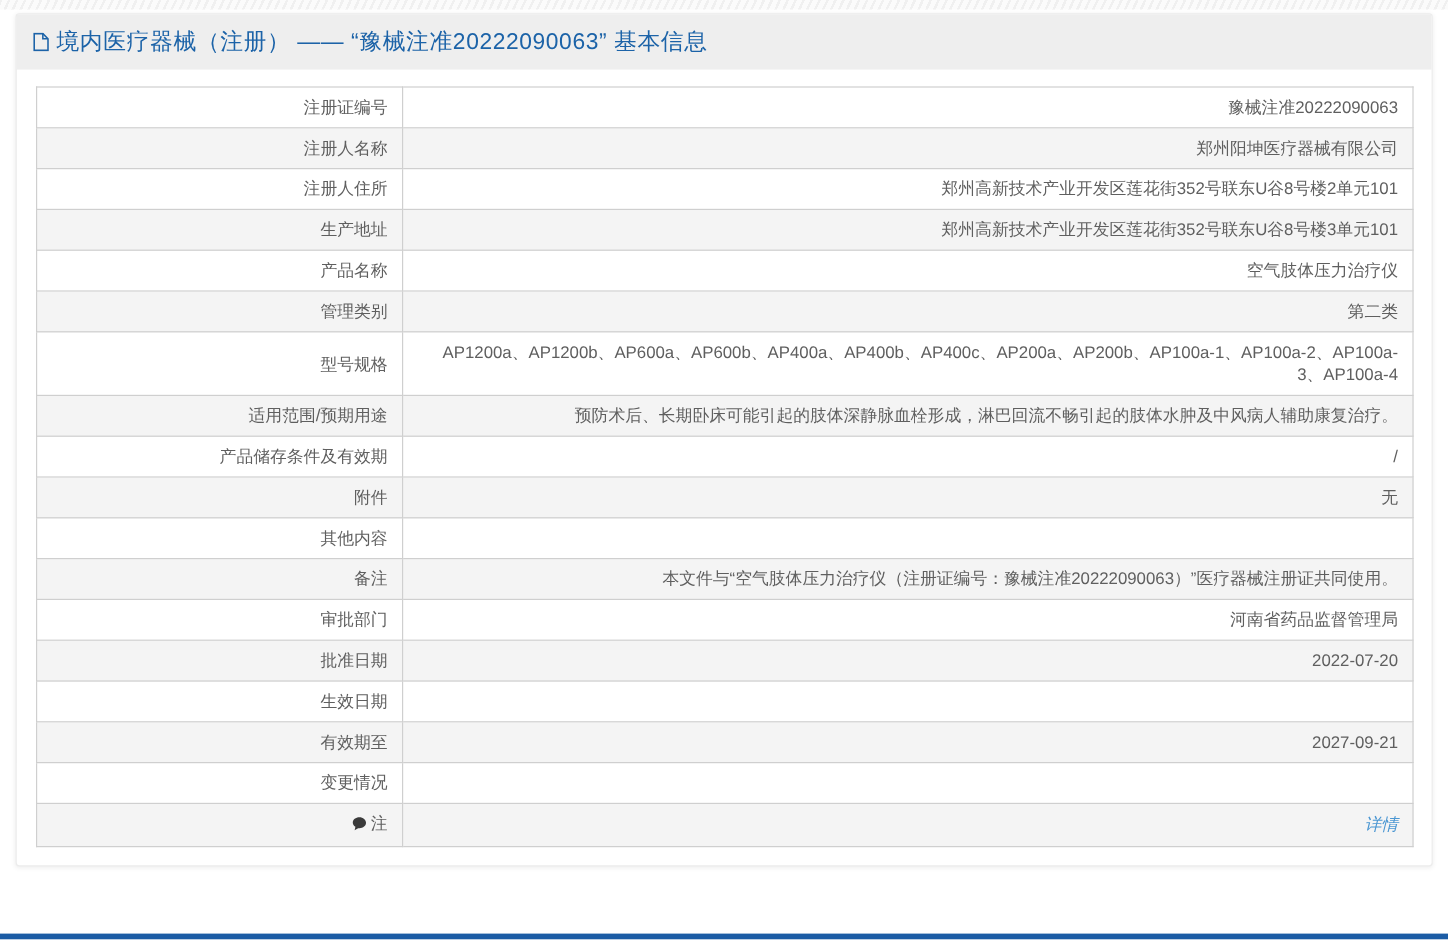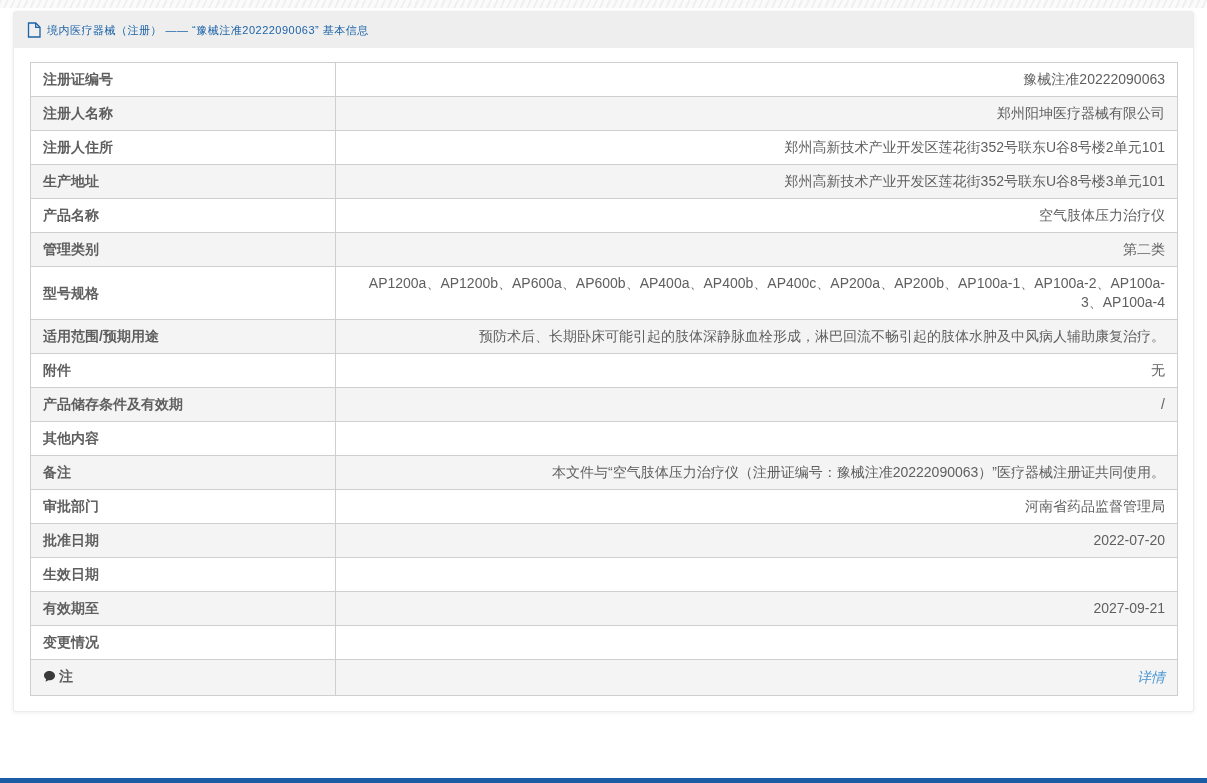--- a/index.html
+++ b/index.html
@@ -30,41 +30,41 @@
     box-shadow:0 1px 4px rgba(0,0,0,0.07);
     padding-bottom:15px;
   }
   .panel-header{
     background:#eeeeee;
     padding:10px 13px;
     display:flex;align-items:center;gap:6px;
   }
   .panel-header .title{
     color:var(--header-text);
-    font-size:11px;
+    font-size:19px;
     letter-spacing:0.5px;
   }
   .doc-icon{display:inline-flex;align-items:center;}
   .info-table{
     margin:14px 15px 0 16px;
     width:calc(100% - 31px);
     border-collapse:collapse;
     font-size:14px;
   }
   .info-table td{
     border:1px solid var(--border);
     padding:7px 12px;
     line-height:19px;
     vertical-align:middle;
   }
   .info-table tr:nth-child(even) td{background:var(--row-alt);}
   .info-table td.label{
     width:305px;
+    text-align:right;
     white-space:nowrap;
-    font-weight:bold;
   }
   .info-table td.value{text-align:right;}
   .note-icon{display:inline-block;vertical-align:-2px;margin-right:3px;}
   a.details{color:var(--link);text-decoration:none;cursor:pointer;font-style:italic;}
   .bottom-bar{
     position:absolute;left:0;bottom:0;
     width:100%;height:5px;
     background:var(--bottom-bar);
   }
 </style>
@@ -121,27 +121,27 @@
     <td class="value">AP1200a、AP1200b、AP600a、AP600b、AP400a、AP400b、AP400c、AP200a、AP200b、AP100a-1、AP100a-2、AP100a-3、AP100a-4</td>
   </tr>
 
 
   <tr>
     <td class="label">适用范围/预期用途</td>
     <td class="value">预防术后、长期卧床可能引起的肢体深静脉血栓形成，淋巴回流不畅引起的肢体水肿及中风病人辅助康复治疗。</td>
   </tr>
 
   <tr>
-    <td class="label">附件</td>
-    <td class="value">无</td>
+    <td class="label">产品储存条件及有效期</td>
+    <td class="value">/</td>
   </tr>
 
   <tr>
-    <td class="label">产品储存条件及有效期</td>
-    <td class="value">/</td>
+    <td class="label">附件</td>
+    <td class="value">无</td>
   </tr>
 
   <tr>
     <td class="label">其他内容</td>
     <td class="value"></td>
   </tr>
 
   <tr>
     <td class="label">备注</td>
     <td class="value">本文件与“空气肢体压力治疗仪（注册证编号：豫械注准20222090063）”医疗器械注册证共同使用。</td>

